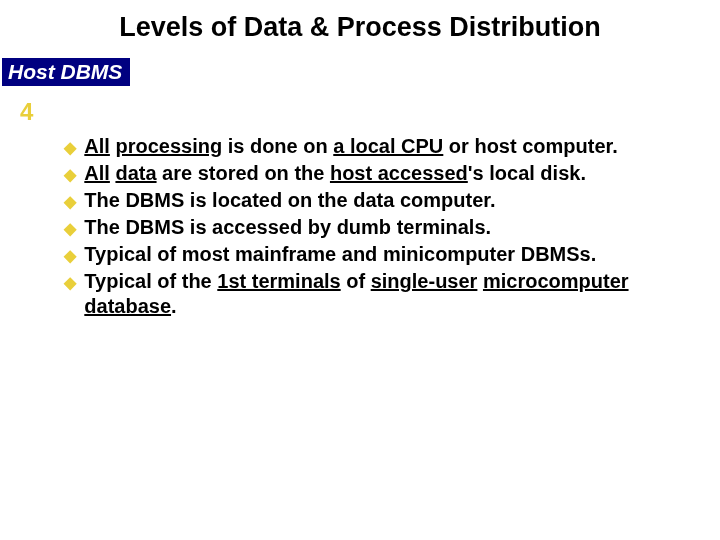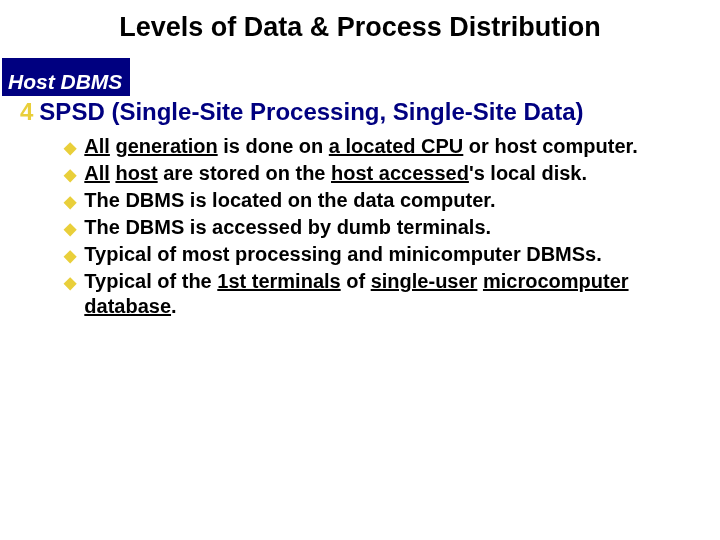--- a/index.html
+++ b/index.html
@@ -29,21 +29,21 @@
   }
   .badge {
     position: absolute;
     top: 58px;
     left: 2px;
     background: #000080;
     color: #fff;
     font-style: italic;
     font-weight: bold;
     font-size: 21px;
-    padding: 12px 8px 2px 6px;
+    padding: 2px 8px 2px 6px;
   }
   .section {
     position: absolute;
     top: 98px;
     left: 20px;
     width: 680px;
   }
   .heading {
     display: flex;
     align-items: flex-start;
@@ -87,42 +87,41 @@
 </style>
 </head>
 <body>
 
 <div class="slide">
   <div class="title">Levels of Data &amp; Process Distribution</div>
   <div class="badge">Host DBMS</div>
   <div class="section">
     <div class="heading">
       <span class="num-icon">4</span>
-      <span>SPSD (Single-Site Processing, Single-Site Data)</span>
     </div>
     <div class="bullets">
         <div class="bullet">
           <span class="diamond">◆</span>
-          <span class="text"><span class="u">All</span> <span class="u">generation</span> is done on <span class="u">a located CPU</span> or host computer.</span>
+          <span class="text"><span class="u">All</span> <span class="u">processing</span> is done on <span class="u">a local CPU</span> or host computer.</span>
         </div>
         <div class="bullet">
           <span class="diamond">◆</span>
-          <span class="text"><span class="u">All</span> <span class="u">host</span> are stored on the <span class="u">host accessed</span>'s local disk.</span>
+          <span class="text"><span class="u">All</span> <span class="u">data</span> are stored on the <span class="u">host accessed</span>'s local disk.</span>
         </div>
         <div class="bullet">
           <span class="diamond">◆</span>
           <span class="text">The DBMS is located on the data computer.</span>
         </div>
         <div class="bullet">
           <span class="diamond">◆</span>
           <span class="text">The DBMS is accessed by dumb terminals.</span>
         </div>
         <div class="bullet">
           <span class="diamond">◆</span>
-          <span class="text">Typical of most processing and minicomputer DBMSs.</span>
+          <span class="text">Typical of most mainframe and minicomputer DBMSs.</span>
         </div>
         <div class="bullet">
           <span class="diamond">◆</span>
           <span class="text">Typical of the <span class="u">1st terminals</span> of <span class="u">single-user</span> <span class="u">microcomputer database</span>.</span>
         </div>
       </div>
   </div>
 </div>
 
 </body></html>

